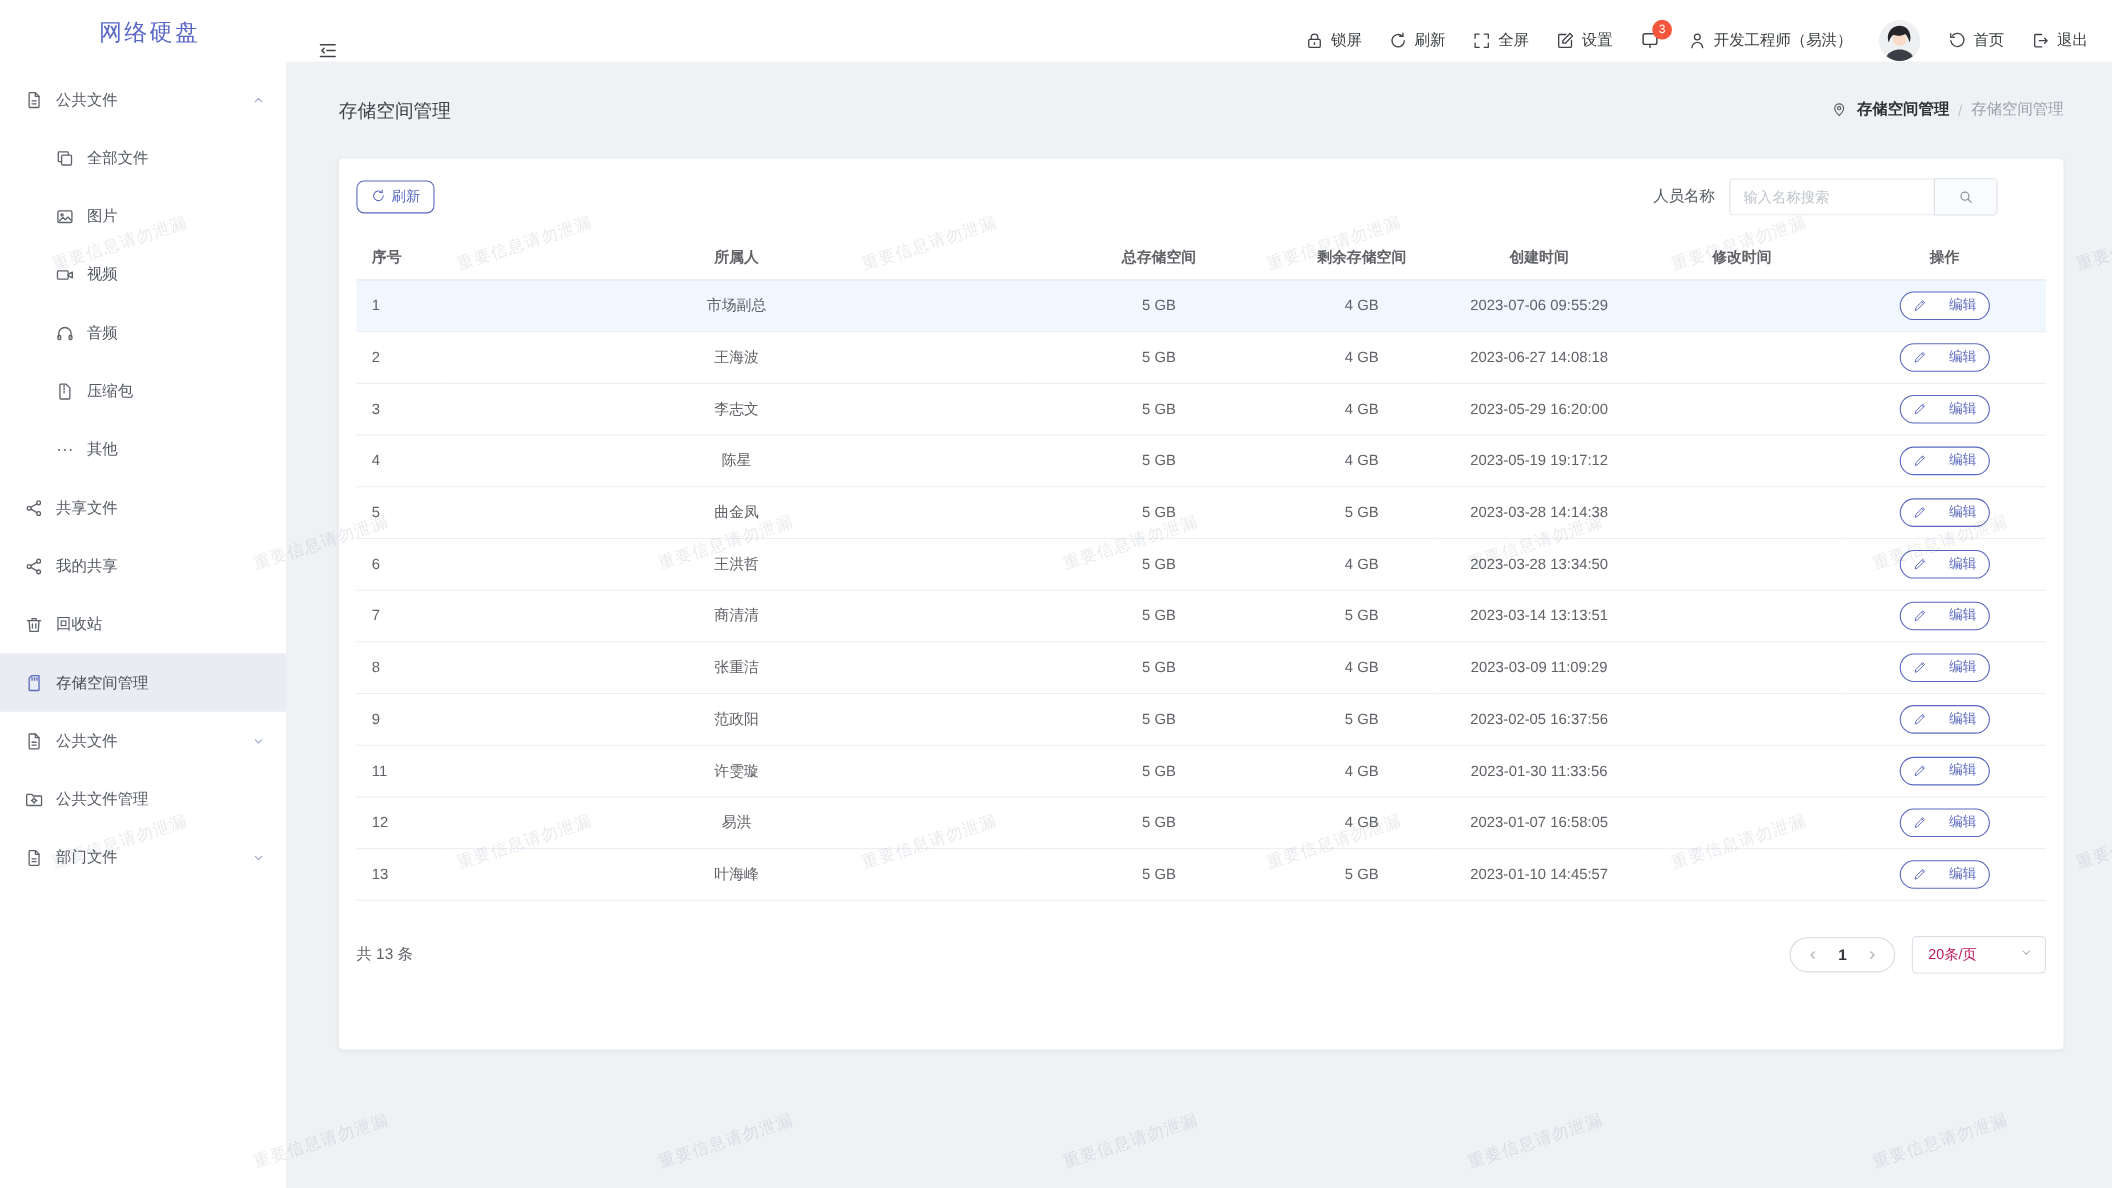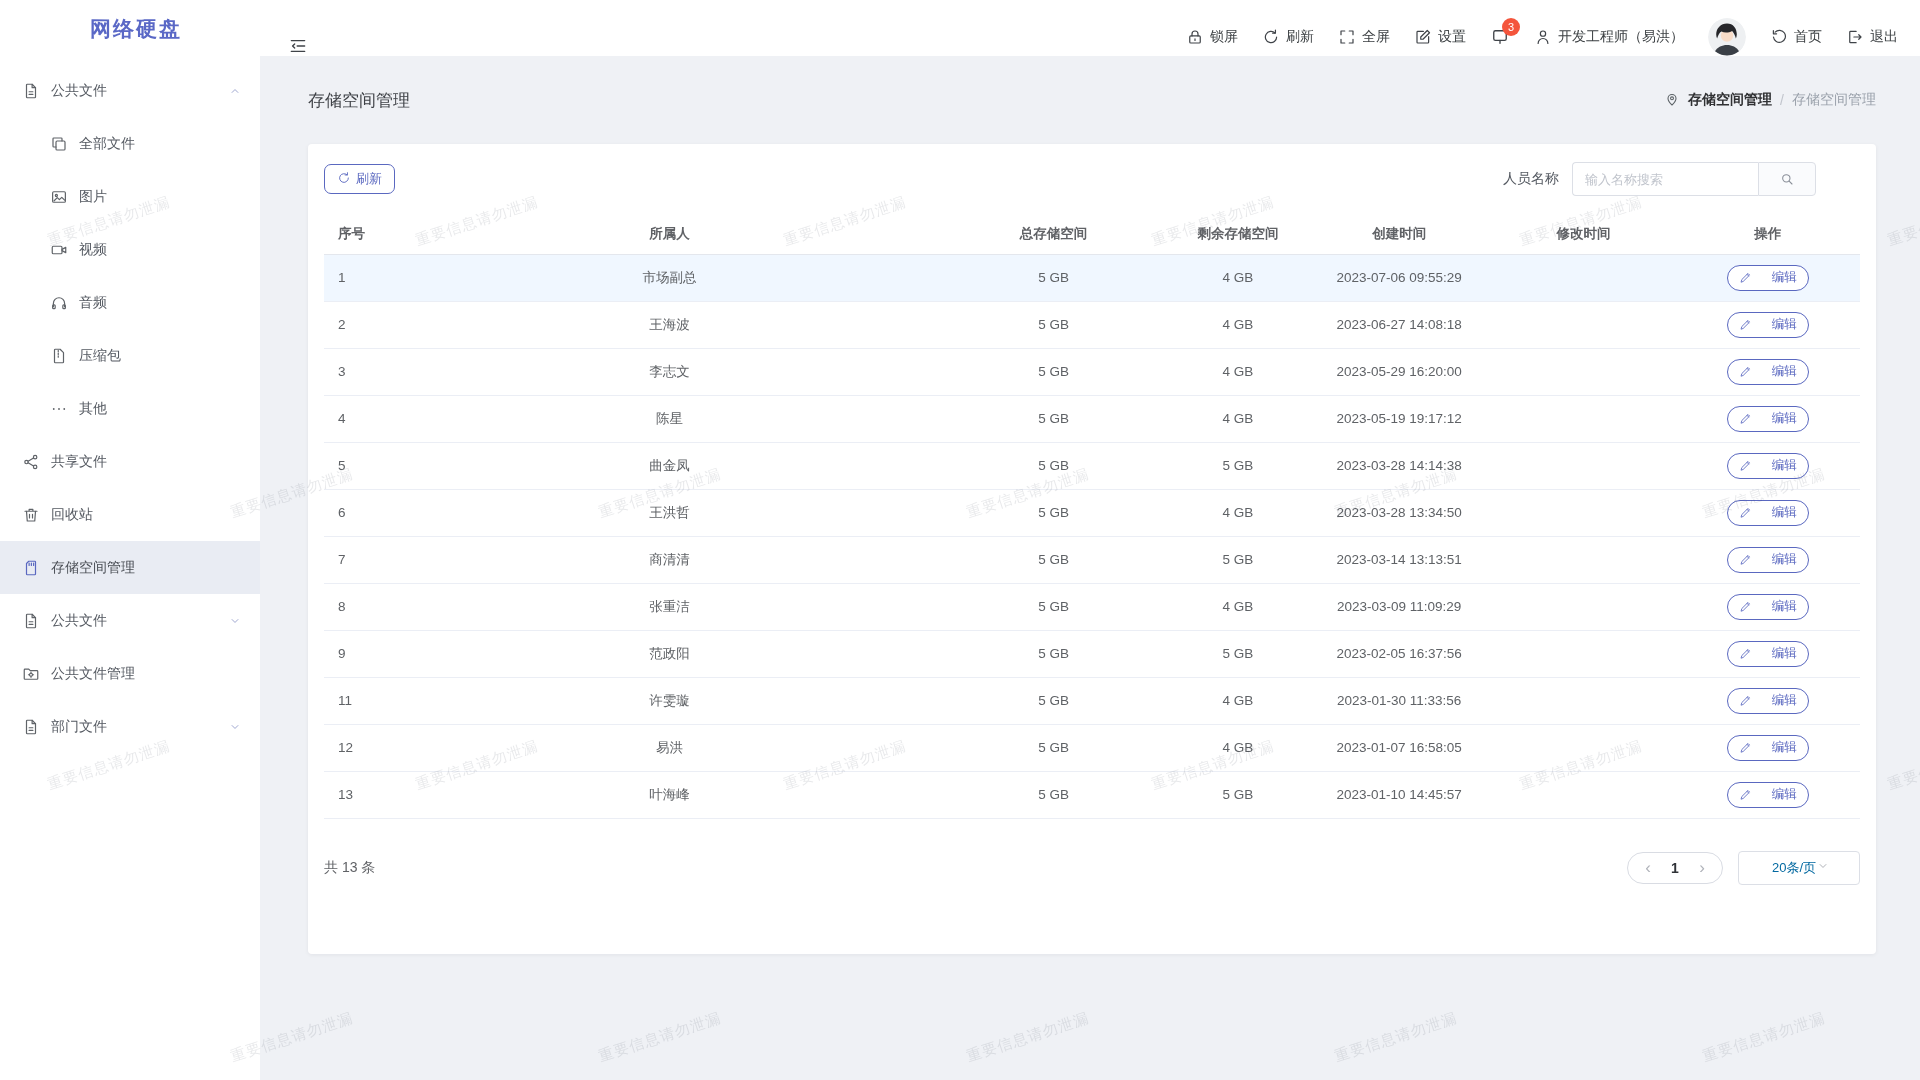--- a/index.html
+++ b/index.html
@@ -13,21 +13,21 @@
   
   .watermark { position:fixed; inset:0; pointer-events:none; z-index:40; overflow:hidden; }
   .watermark span {
     position:absolute; white-space:nowrap; transform:rotate(-18deg);
     font-size:15px; letter-spacing:1px; color:rgba(30,40,60,.10); user-select:none;
   }
 
   
   .sidebar { position:absolute; left:0; top:0; width:260px; height:1080px; background:#fff; z-index:2; }
   .logo { height:58px; display:flex; align-items:center; justify-content:center;
-          color:#5a68c6; font-size:21px; font-weight:700; letter-spacing:2px;margin-left:12px; }
+          color:#5a68c6; font-size:21px; font-weight:400; letter-spacing:2px;margin-left:12px; }
   .menu { padding-top:6px; }
   .menu-item { height:53px; display:flex; align-items:center; padding:0 18px 0 22px;
                color:#545961; font-size:14px; cursor:pointer; }
   .menu-item .icn { color:#5f6368; margin-right:11px; }
   .menu-item.level2 { padding-left:50px; }
   .menu-item.selected { background:#e9ecf3; }
   .menu-item.selected .icn { color:#5a68c0; }
   .menu-item.selected .mi-label { color:#4a4e55; }
   .mi-label { flex:1; }
   .mi-chevron { color:#98a0cc !important; margin-right:0 !important; }
@@ -87,22 +87,22 @@
   .card-footer { display:flex; align-items:center; margin-top:32px; }
   .total-text { font-size:14px; color:#606266; }
   .pager { margin-left:auto; display:flex; align-items:center; gap:15px; }
   .pager-pill { display:flex; align-items:center; height:32px; border:1px solid #d9dce3;
                 border-radius:16px; background:#fff; padding:0 6px; }
   .pager-btn { width:28px; text-align:center; color:#b0b3ba; font-size:17px; cursor:pointer;
                line-height:30px; }
   .pager-page { width:26px; text-align:center; color:#2f3237; font-weight:700; font-size:14px;
                 cursor:pointer; }
   .page-size { height:34px; width:122px; border:1px solid #dcdfe6; border-radius:4px; background:#fff;
-               display:flex; align-items:center; justify-content:center; padding:0 10px 0 14px;
-               font-size:13px; color:#0369a1; cursor:pointer; }
+               display:flex; align-items:center; justify-content:space-between; padding:0 10px 0 14px;
+               font-size:13px; color:#be185d; cursor:pointer; }
   .page-size .icn { color:#a8abb2; }
 </style>
 </head>
 <body>
 
 <div class="watermark">
     <span style="left: 45px; top: 212px;">重要信息请勿泄漏</span>
     <span style="left: 413px; top: 212px;">重要信息请勿泄漏</span>
     <span style="left: 781px; top: 212px;">重要信息请勿泄漏</span>
     <span style="left: 1149px; top: 212px;">重要信息请勿泄漏</span>
@@ -208,20 +208,31 @@
             <circle cx="17.5" cy="5.5" r="2.3"></circle>
             <circle cx="17.5" cy="18.5" r="2.3"></circle>
             <path d="M8.1 10.9l7.3-4.2M8.1 13.1l7.3 4.2"></path>
           </svg>
         </span>
         <span class="mi-label">共享文件</span>
       </div>
       <div class="menu-item level1">
         <span class="icn ">
           <svg viewBox="0 0 24 24" width="18" height="18" fill="none" stroke="currentColor" stroke-width="1.6" stroke-linecap="round" stroke-linejoin="round">
+            <circle cx="6" cy="12" r="2.3"></circle>
+            <circle cx="17.5" cy="5.5" r="2.3"></circle>
+            <circle cx="17.5" cy="18.5" r="2.3"></circle>
+            <path d="M8.1 10.9l7.3-4.2M8.1 13.1l7.3 4.2"></path>
+          </svg>
+        </span>
+        <span class="mi-label">我的共享</span>
+      </div>
+      <div class="menu-item level1">
+        <span class="icn ">
+          <svg viewBox="0 0 24 24" width="18" height="18" fill="none" stroke="currentColor" stroke-width="1.6" stroke-linecap="round" stroke-linejoin="round">
             <path d="M4 7h16M9.5 7V4.5h5V7"></path>
             <path d="M6 7l1 13h10l1-13"></path>
             <path d="M10 11v5M14 11v5"></path>
           </svg>
         </span>
         <span class="mi-label">回收站</span>
       </div>
       <div class="menu-item level1 selected">
         <span class="icn ">
           <svg viewBox="0 0 24 24" width="18" height="18" fill="none" stroke="currentColor" stroke-width="1.6" stroke-linecap="round" stroke-linejoin="round">

